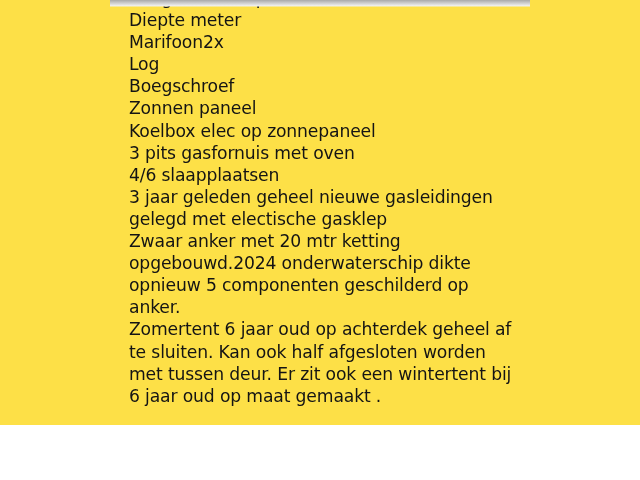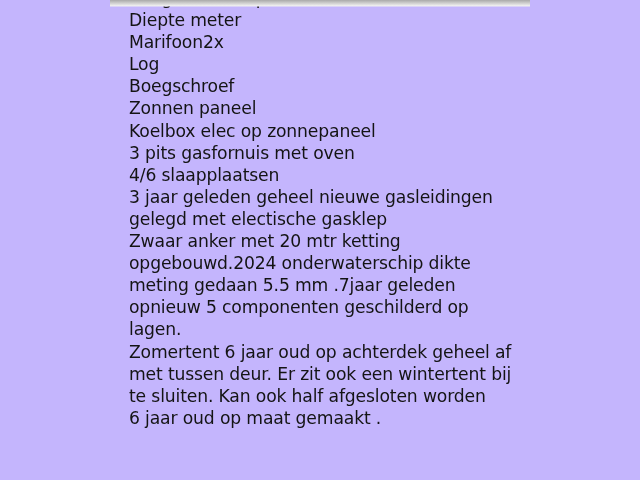--- a/index.html
+++ b/index.html
@@ -6,22 +6,22 @@
       margin: 0;
       padding: 0;
       width: 640px;
       height: 480px;
       background: #ffffff;
       overflow: hidden;
     }
     .page {
       position: relative;
       width: 640px;
-      height: 480px;
-      background: #c4b5fd;
+      height: 425px;
+      background: #fde047;
       overflow: hidden;
     }
     .top-shadow {
       position: absolute;
       left: 110px;
       top: 0;
       width: 420px;
       height: 7px;
       background: linear-gradient(to bottom, #a9a9a9 0%, #cfcfcf 45%, #f2f2f2 85%, rgba(255,255,255,0) 100%);
       z-index: 2;
@@ -55,21 +55,20 @@
     <span class="line">Log</span>
     <span class="line">Boegschroef</span>
     <span class="line">Zonnen paneel</span>
     <span class="line">Koelbox elec op zonnepaneel</span>
     <span class="line">3 pits gasfornuis met oven</span>
     <span class="line">4/6 slaapplaatsen</span>
     <span class="line">3 jaar geleden geheel nieuwe gasleidingen</span>
     <span class="line">gelegd met electische gasklep</span>
     <span class="line">Zwaar anker met 20 mtr ketting</span>
     <span class="line">opgebouwd.2024 onderwaterschip dikte</span>
-    <span class="line">meting gedaan 5.5 mm .7jaar geleden</span>
     <span class="line">opnieuw 5 componenten geschilderd op</span>
-    <span class="line">lagen.</span>
+    <span class="line">anker.</span>
     <span class="line">Zomertent 6 jaar oud op achterdek geheel af</span>
+    <span class="line">te sluiten. Kan ook half afgesloten worden</span>
     <span class="line">met tussen deur. Er zit ook een wintertent bij</span>
-    <span class="line">te sluiten. Kan ook half afgesloten worden</span>
     <span class="line">6 jaar oud op maat gemaakt .</span>
   </div>
 </div>
 
 </body></html>

